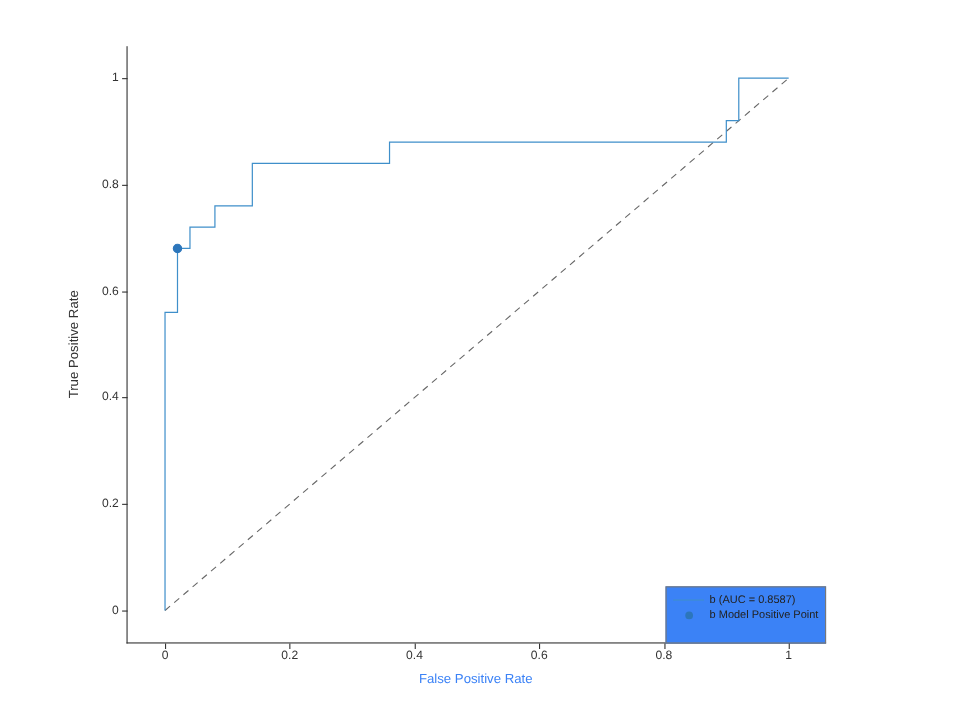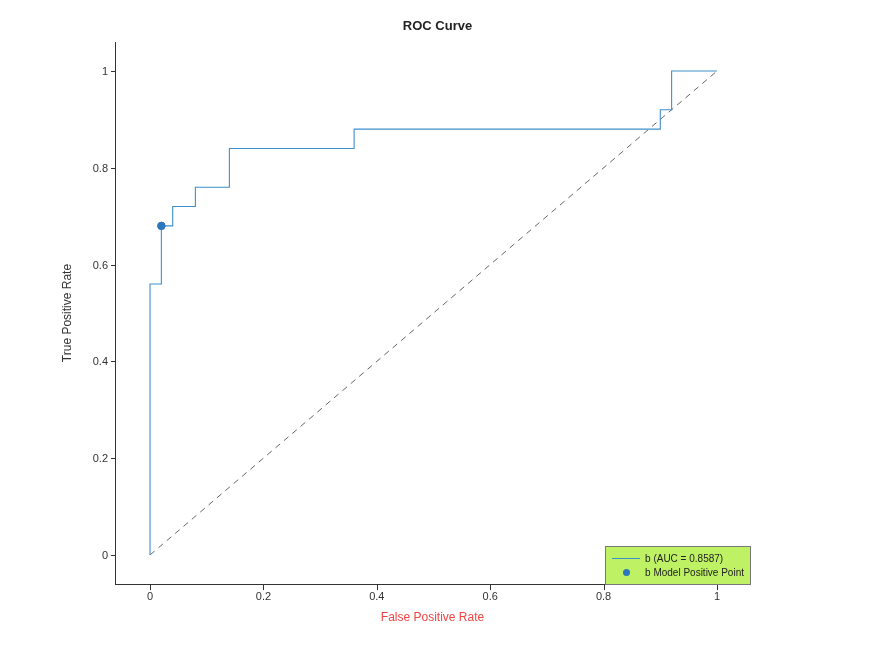--- a/index.html
+++ b/index.html
@@ -37,21 +37,21 @@
     border-bottom: 1px solid #333;
     box-sizing: content-box;
   }
   .xlabel {
     position: absolute;
     left: 115px;
     width: 635px;
     bottom: 32px;
     text-align: center;
     font-size: 12px;
-    color: #ef4444;
+    color: #3b82f6;
   }
   .ylabel {
     position: absolute;
     left: 60px;
     top: 42px;
     width: 542px;
     height: 14px;
     transform-origin: 0 0;
     transform: rotate(-90deg) translateX(-542px);
     text-align: center;
@@ -108,23 +108,23 @@
     fill: none;
   }
   .op-point {
     fill: #2c76bb;
     stroke: #2c76bb;
   }
   .legend {
     position: absolute;
     right: 0px;
     bottom: -1px;
-    background: #bef264;
+    background: #3b82f6;
     border: 0.5px solid #777;
-    padding: 4px 6px 5px 6px;
+    padding: 4px 6px 18px 6px;
     font-size: 10px;
     color: #222;
   }
   .legend-row {
     display: flex;
     align-items: center;
     height: 14px;
   }
   .legend-swatch {
     width: 28px;
@@ -144,21 +144,20 @@
     width: 7px;
     height: 7px;
     border-radius: 50%;
     background: #2c76bb;
   }
 </style>
 </head>
 <body>
 
 <div class="chart-container">
-  <div class="title">ROC Curve</div>
 
   <div class="plot-area">
 
     <svg class="svg-plot" viewBox="0 0 635 542">
       <line class="diag-line" x1="34.01785714285714" y1="512.9642857142857" x2="600.9821428571429" y2="29.035714285714334"></line>
       <polyline class="roc-line" points="34.02,512.96 34.02,241.96 45.36,241.96 45.36,183.89 56.70,183.89 56.70,164.54 79.38,164.54 79.38,145.18 113.39,145.18 113.39,106.46 238.12,106.46 238.12,87.11 544.29,87.11 544.29,67.75 555.62,67.75 555.62,29.04 600.98,29.04 600.98,29.04"></polyline>
       <circle class="op-point" cx="45.357142857142854" cy="183.89285714285717" r="3.8"></circle>
     </svg>
 
     <div class="legend">

